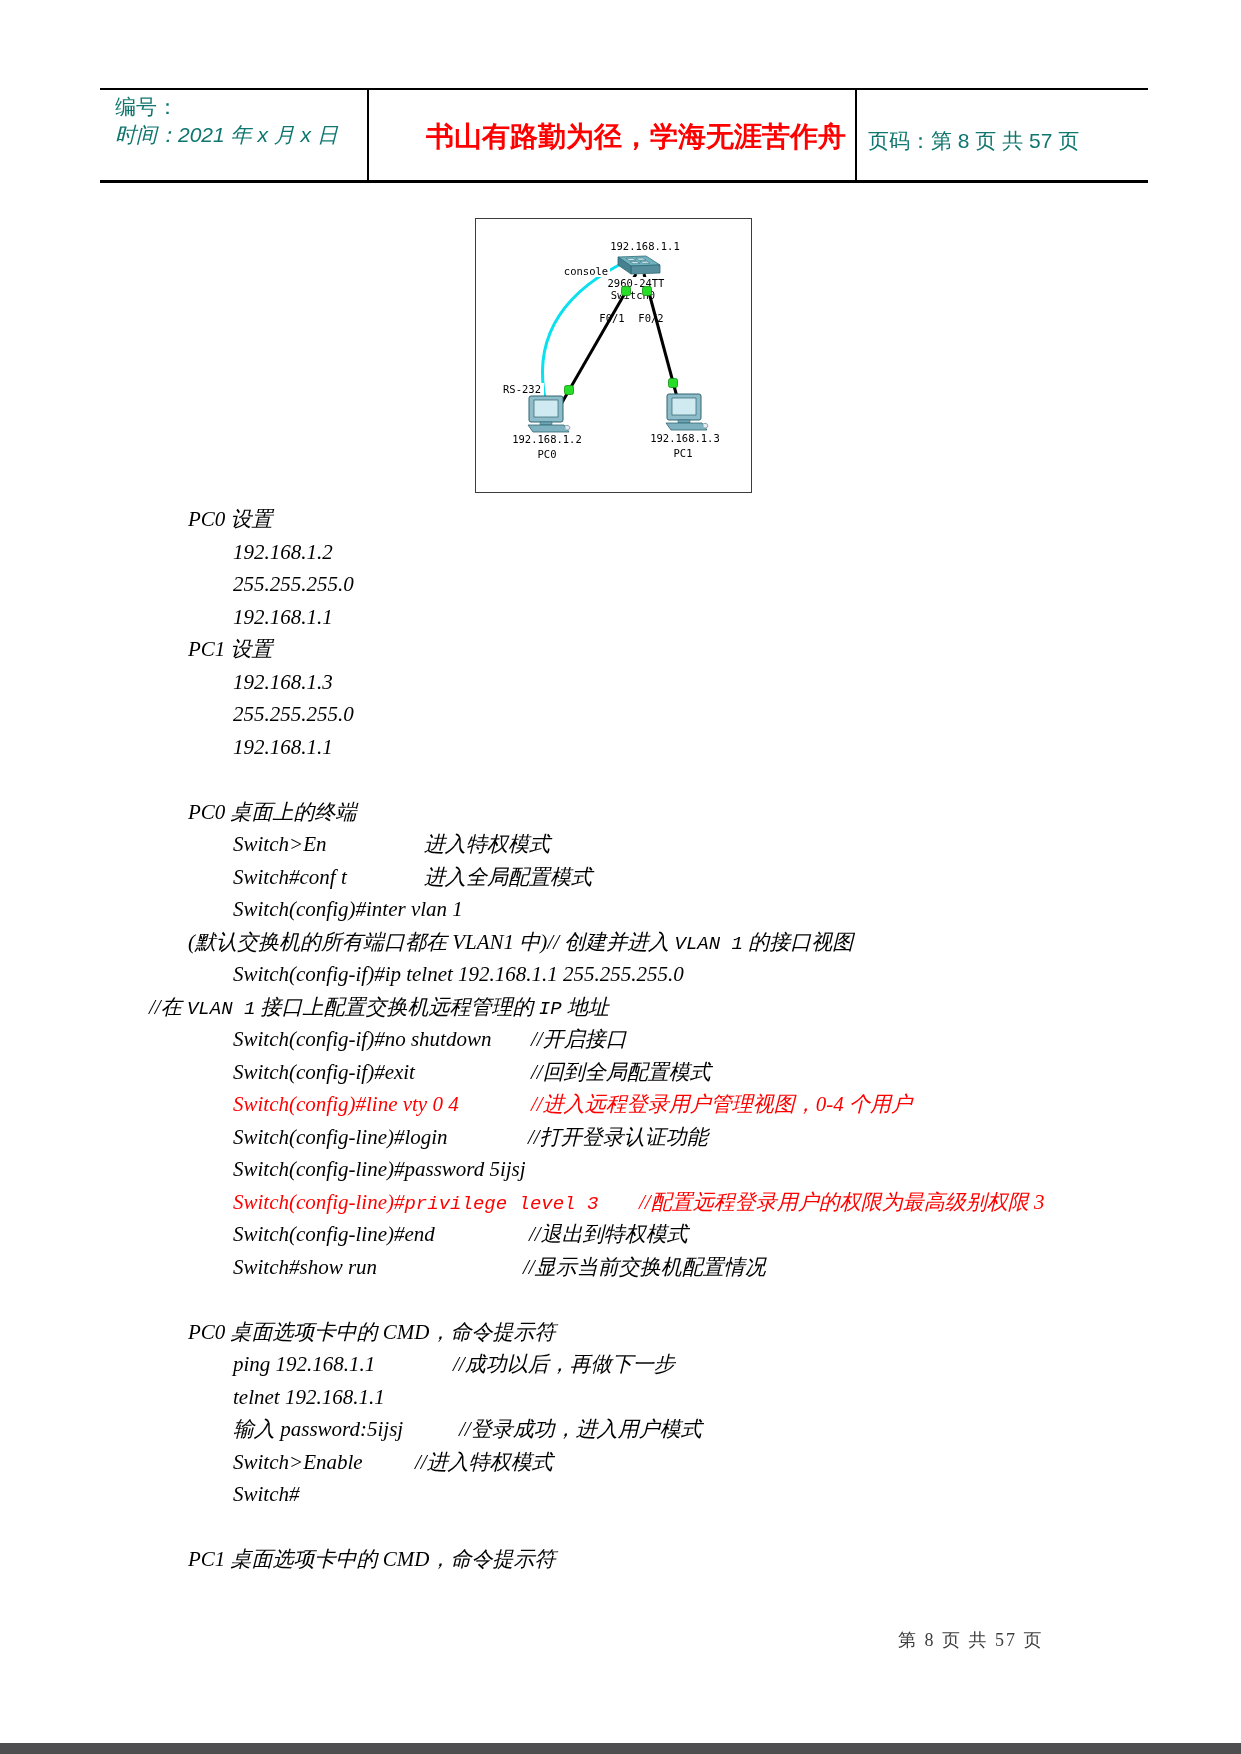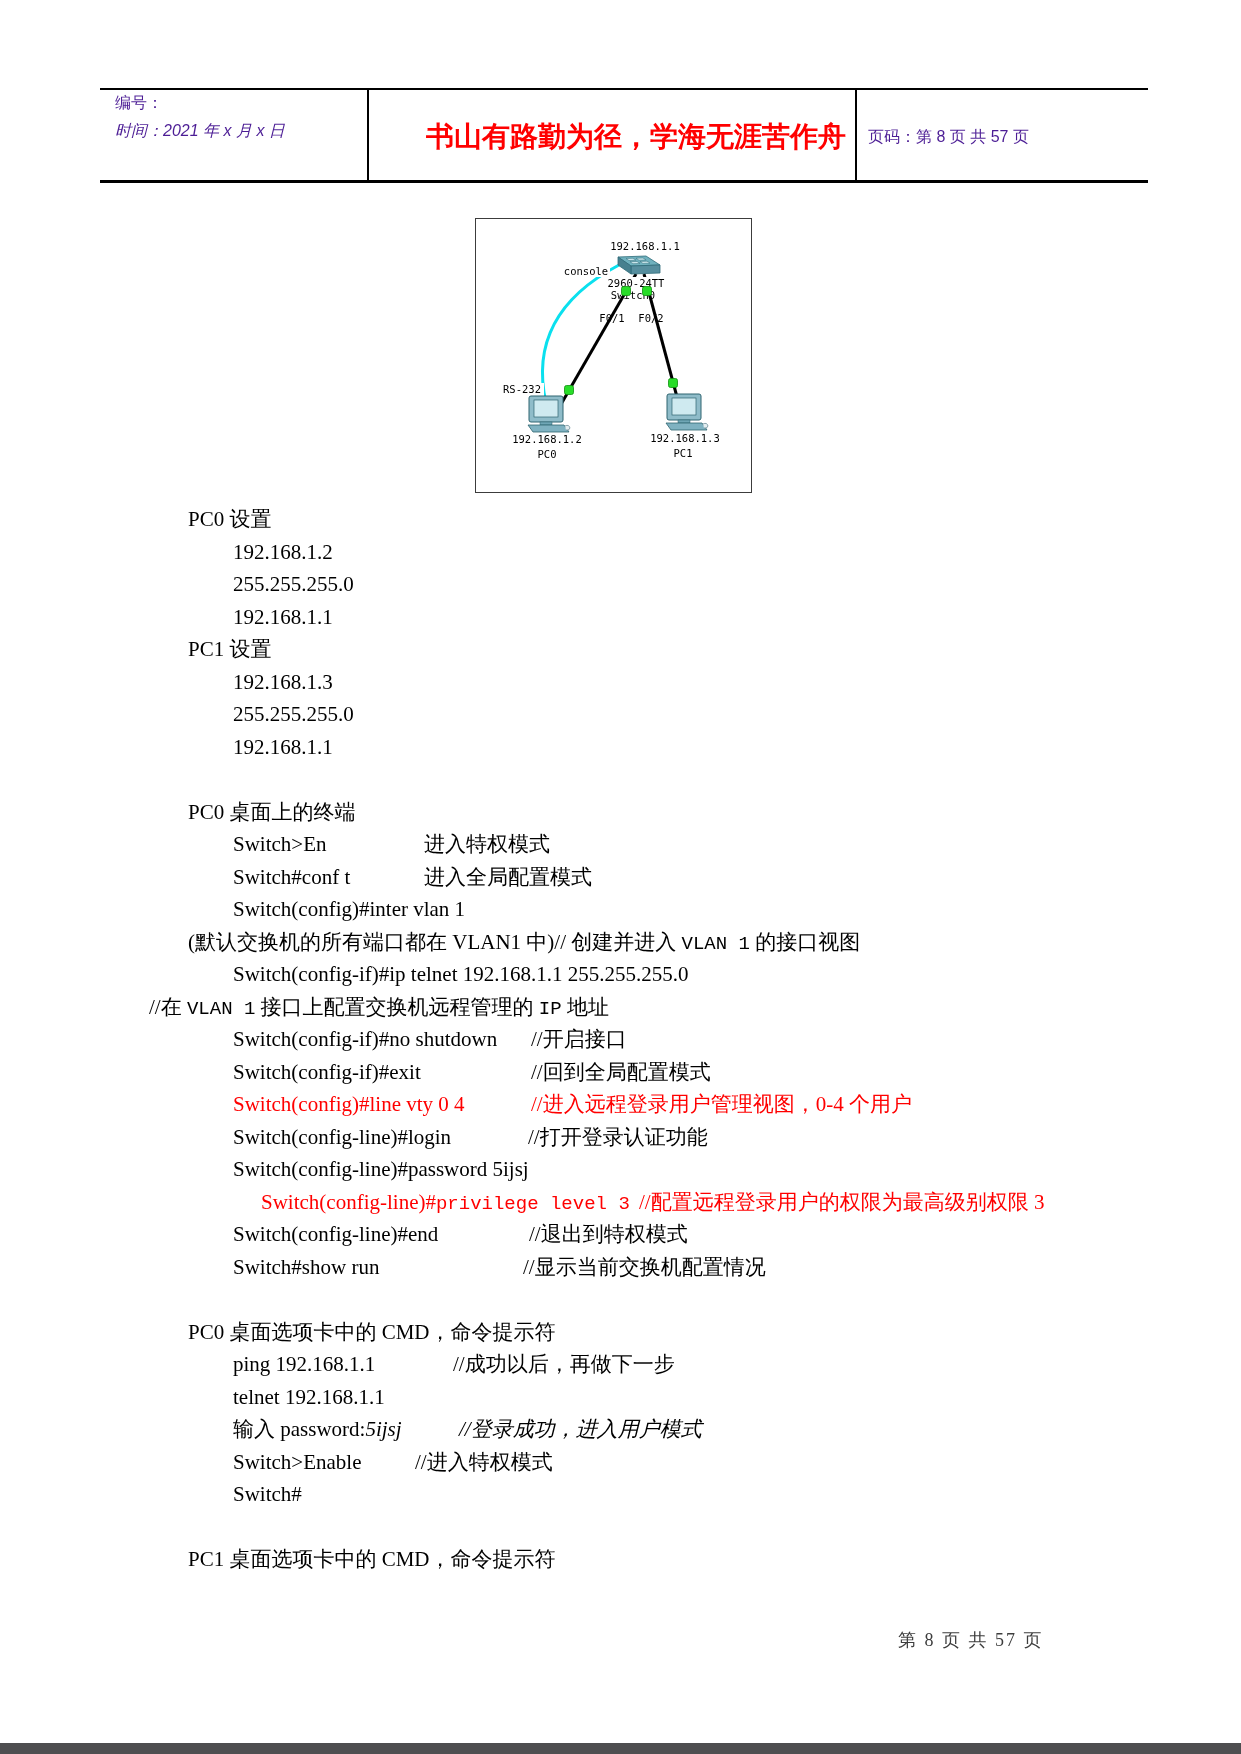--- a/index.html
+++ b/index.html
@@ -4,39 +4,39 @@
 <style>
   html,body{margin:0;padding:0;background:#e8e8e8;}
   #page{
     position:relative;width:1241px;height:1754px;background:#ffffff;
     font-family:"Liberation Serif","DejaVu Serif",serif;color:#000;overflow:hidden;
     margin:0 auto;
   }
   
   .hline{position:absolute;background:#000;}
   .hdr-text{position:absolute;font-family:"Liberation Sans","DejaVu Sans",sans-serif;
-            font-size:16px;color:#4c1d95;white-space:nowrap;}
+            font-size:21px;color:#0f766e;white-space:nowrap;}
   #motto{
     position:absolute;left:369px;top:118px;width:486px;text-align:center;
     padding-left:48px;box-sizing:border-box;
     font-size:28px;font-weight:bold;color:#ff0000;white-space:nowrap;
     font-family:"Liberation Serif","DejaVu Serif",serif;
   }
   
   #diagram{
     position:absolute;left:475px;top:218px;width:277px;height:275px;
     border:1px solid #3c3c3c;background:#fff;box-sizing:border-box;
   }
   #diagram svg{display:block;}
   .dlabel{font-family:"DejaVu Sans Mono","Liberation Mono",monospace;font-size:10.5px;fill:#000;}
   
   #body-text{position:absolute;left:0;top:503px;width:1241px;}
   .bl{position:absolute;left:0;width:1241px;height:33px;white-space:nowrap;}
   .grp{position:absolute;top:0;font-size:21px;line-height:32px;white-space:pre;}
-  .run{font-size:21px;}
+  .run{font-size:21px;font-style:italic;}
   .run.red{color:#ff0000;}
   .run.it{font-style:italic;}
   .run.mono{font-family:"Liberation Mono","DejaVu Sans Mono",monospace;font-size:19px;}
   
   #footer-page{
     position:absolute;left:898px;top:1628px;font-size:18px;letter-spacing:2px;
     color:#3d3d3d;white-space:nowrap;
     font-family:"Liberation Serif","DejaVu Serif",serif;
   }
   #bottom-bar{position:absolute;left:0;top:1743px;width:1241px;height:11px;background:#4e4e50;}
@@ -179,21 +179,21 @@
         <span class="grp" style="left: 531px;"><span class="run red">//进入远程登录用户管理视图，0-4 个用户</span></span>
       </div>
       <div class="bl" style="top: 617.5px;">
         <span class="grp" style="left: 233px;"><span class="run">Switch(config-line)#login</span></span>
         <span class="grp" style="left: 528px;"><span class="run">//打开登录认证功能</span></span>
       </div>
       <div class="bl" style="top: 650px;">
         <span class="grp" style="left: 233px;"><span class="run">Switch(config-line)#password 5ijsj</span></span>
       </div>
       <div class="bl" style="top: 682.5px;">
-        <span class="grp" style="left: 233px; margin-left: 28px;"><span class="run red">Switch(config-line)#</span><span class="run red mono">privilege level 3</span></span>
+        <span class="grp" style="left: 233px;"><span class="run red">Switch(config-line)#</span><span class="run red mono">privilege level 3</span></span>
         <span class="grp" style="left: 639px;"><span class="run red">//配置远程登录用户的权限为最高级别权限 3</span></span>
       </div>
       <div class="bl" style="top: 715px;">
         <span class="grp" style="left: 233px;"><span class="run">Switch(config-line)#end</span></span>
         <span class="grp" style="left: 529px;"><span class="run">//退出到特权模式</span></span>
       </div>
       <div class="bl" style="top: 747.5px;">
         <span class="grp" style="left: 233px;"><span class="run">Switch#show run</span></span>
         <span class="grp" style="left: 523px;"><span class="run">//显示当前交换机配置情况</span></span>
       </div>

